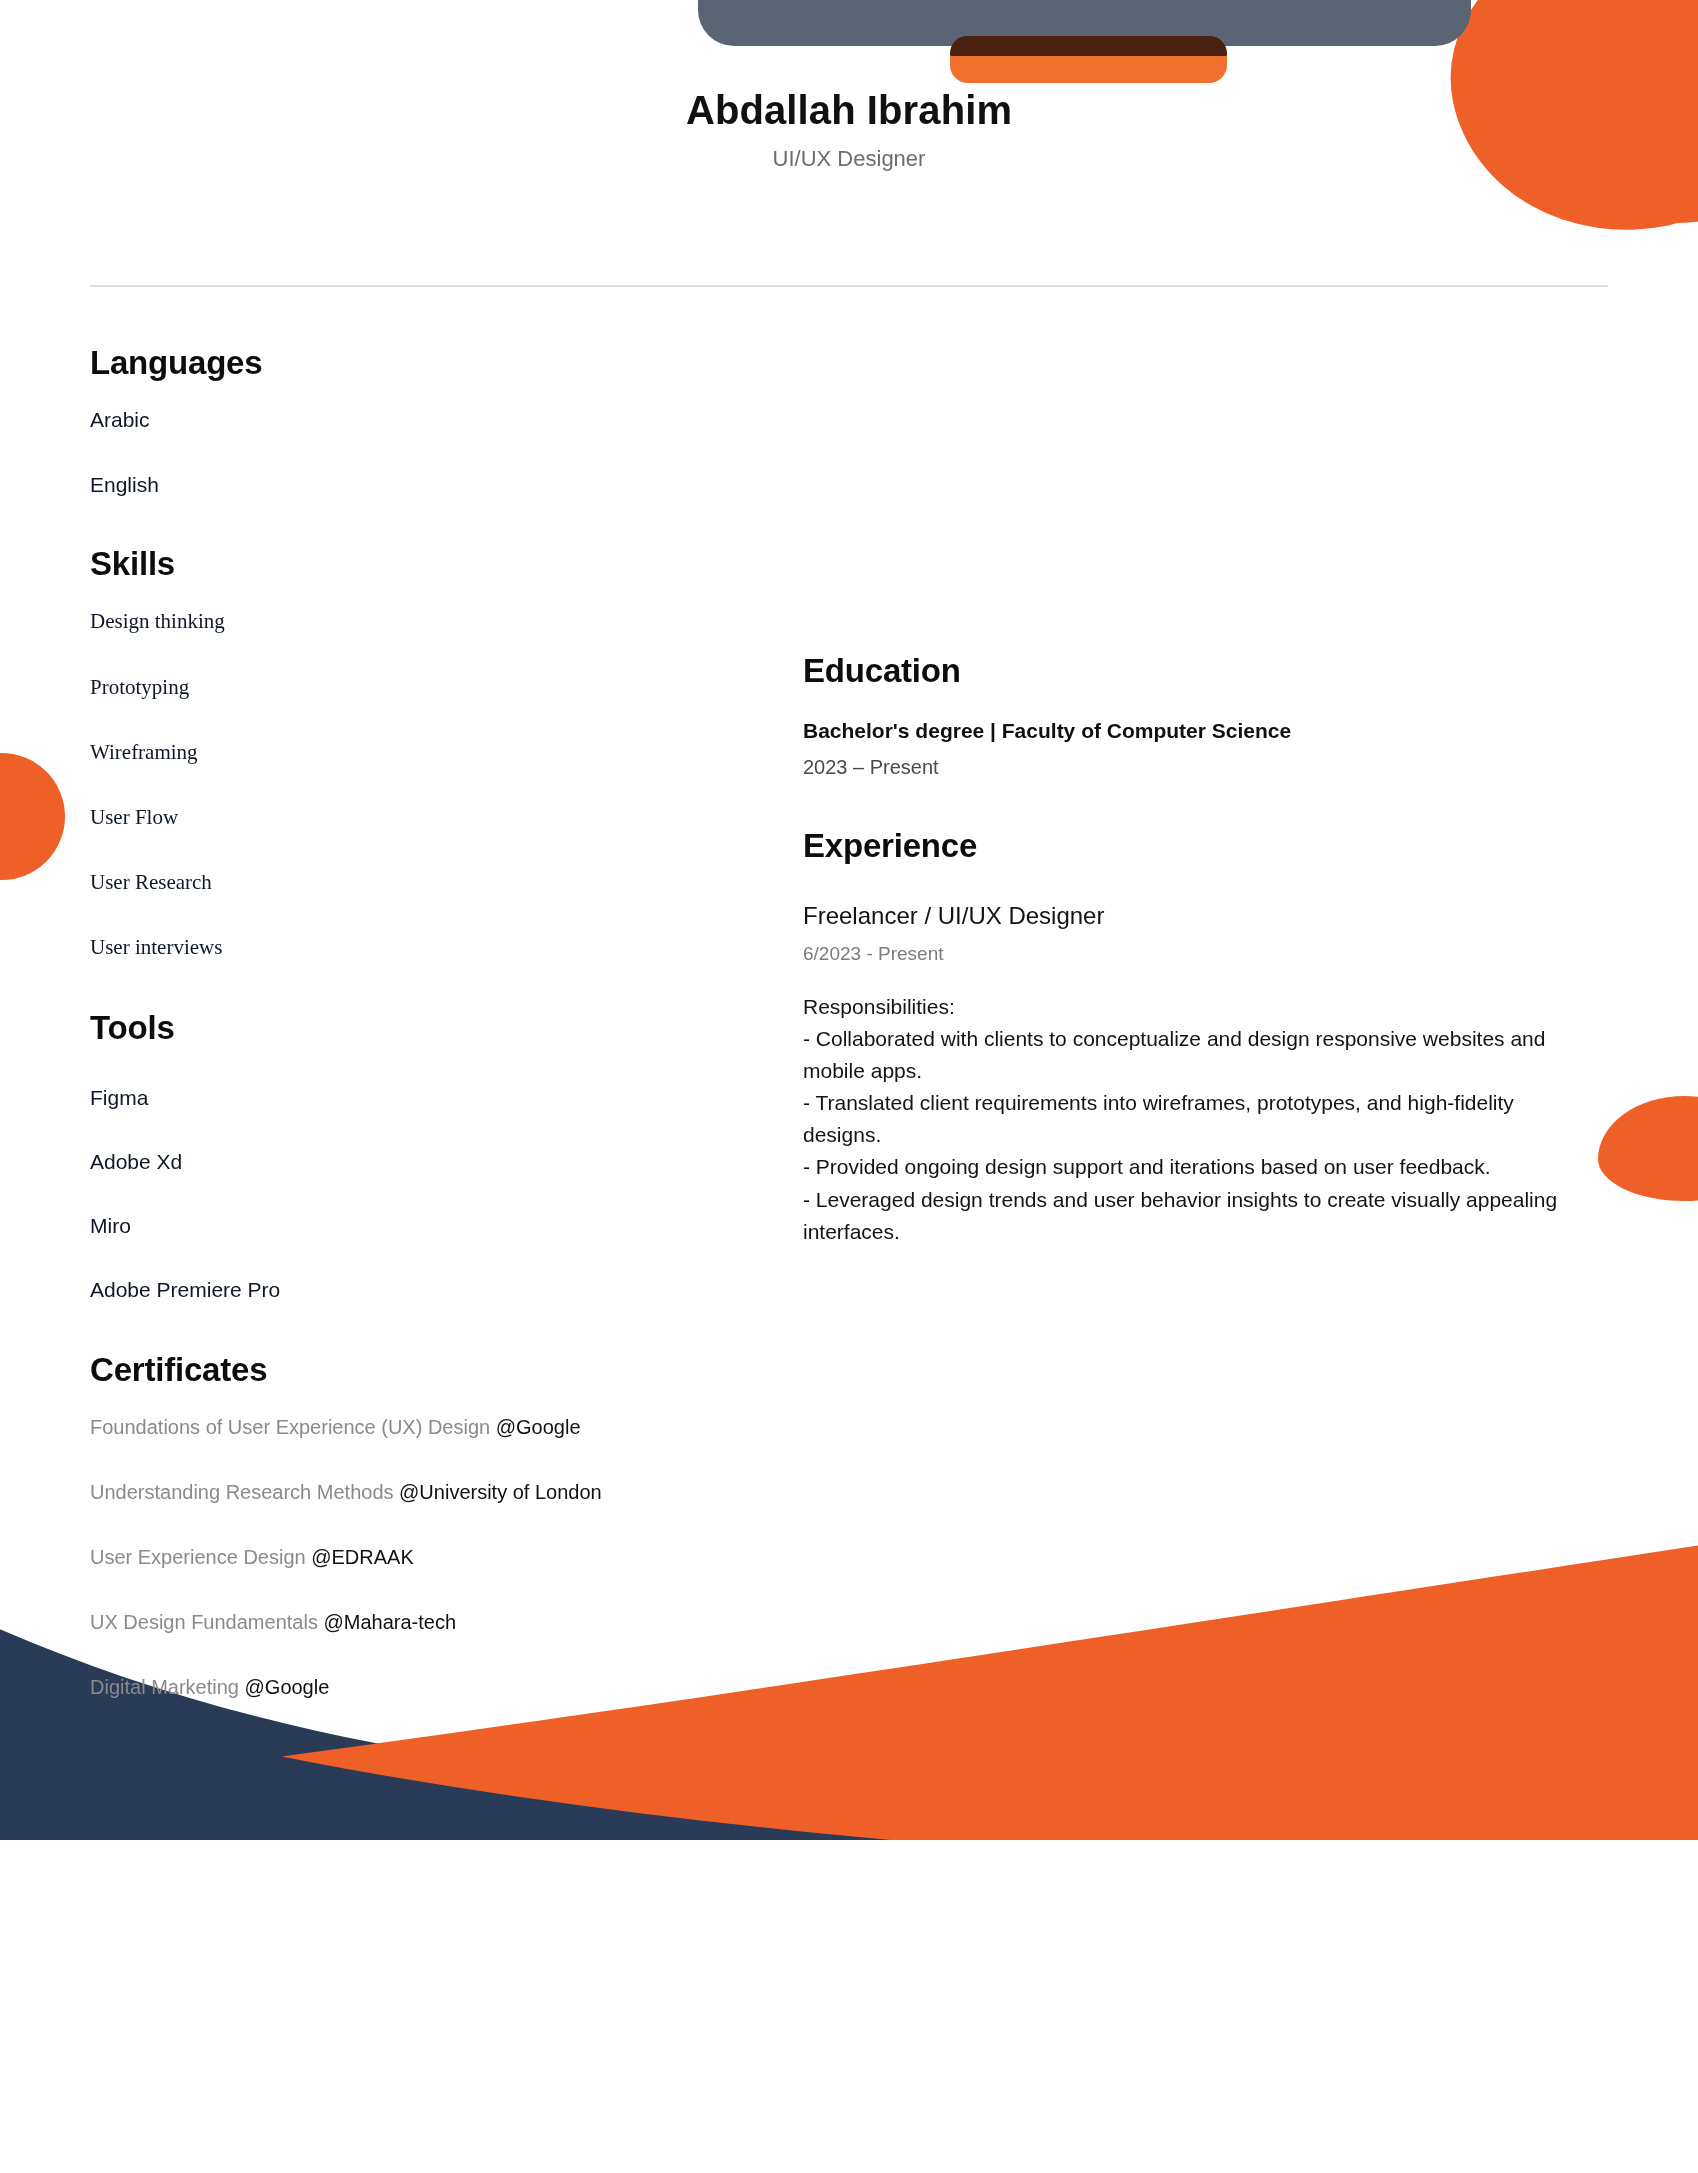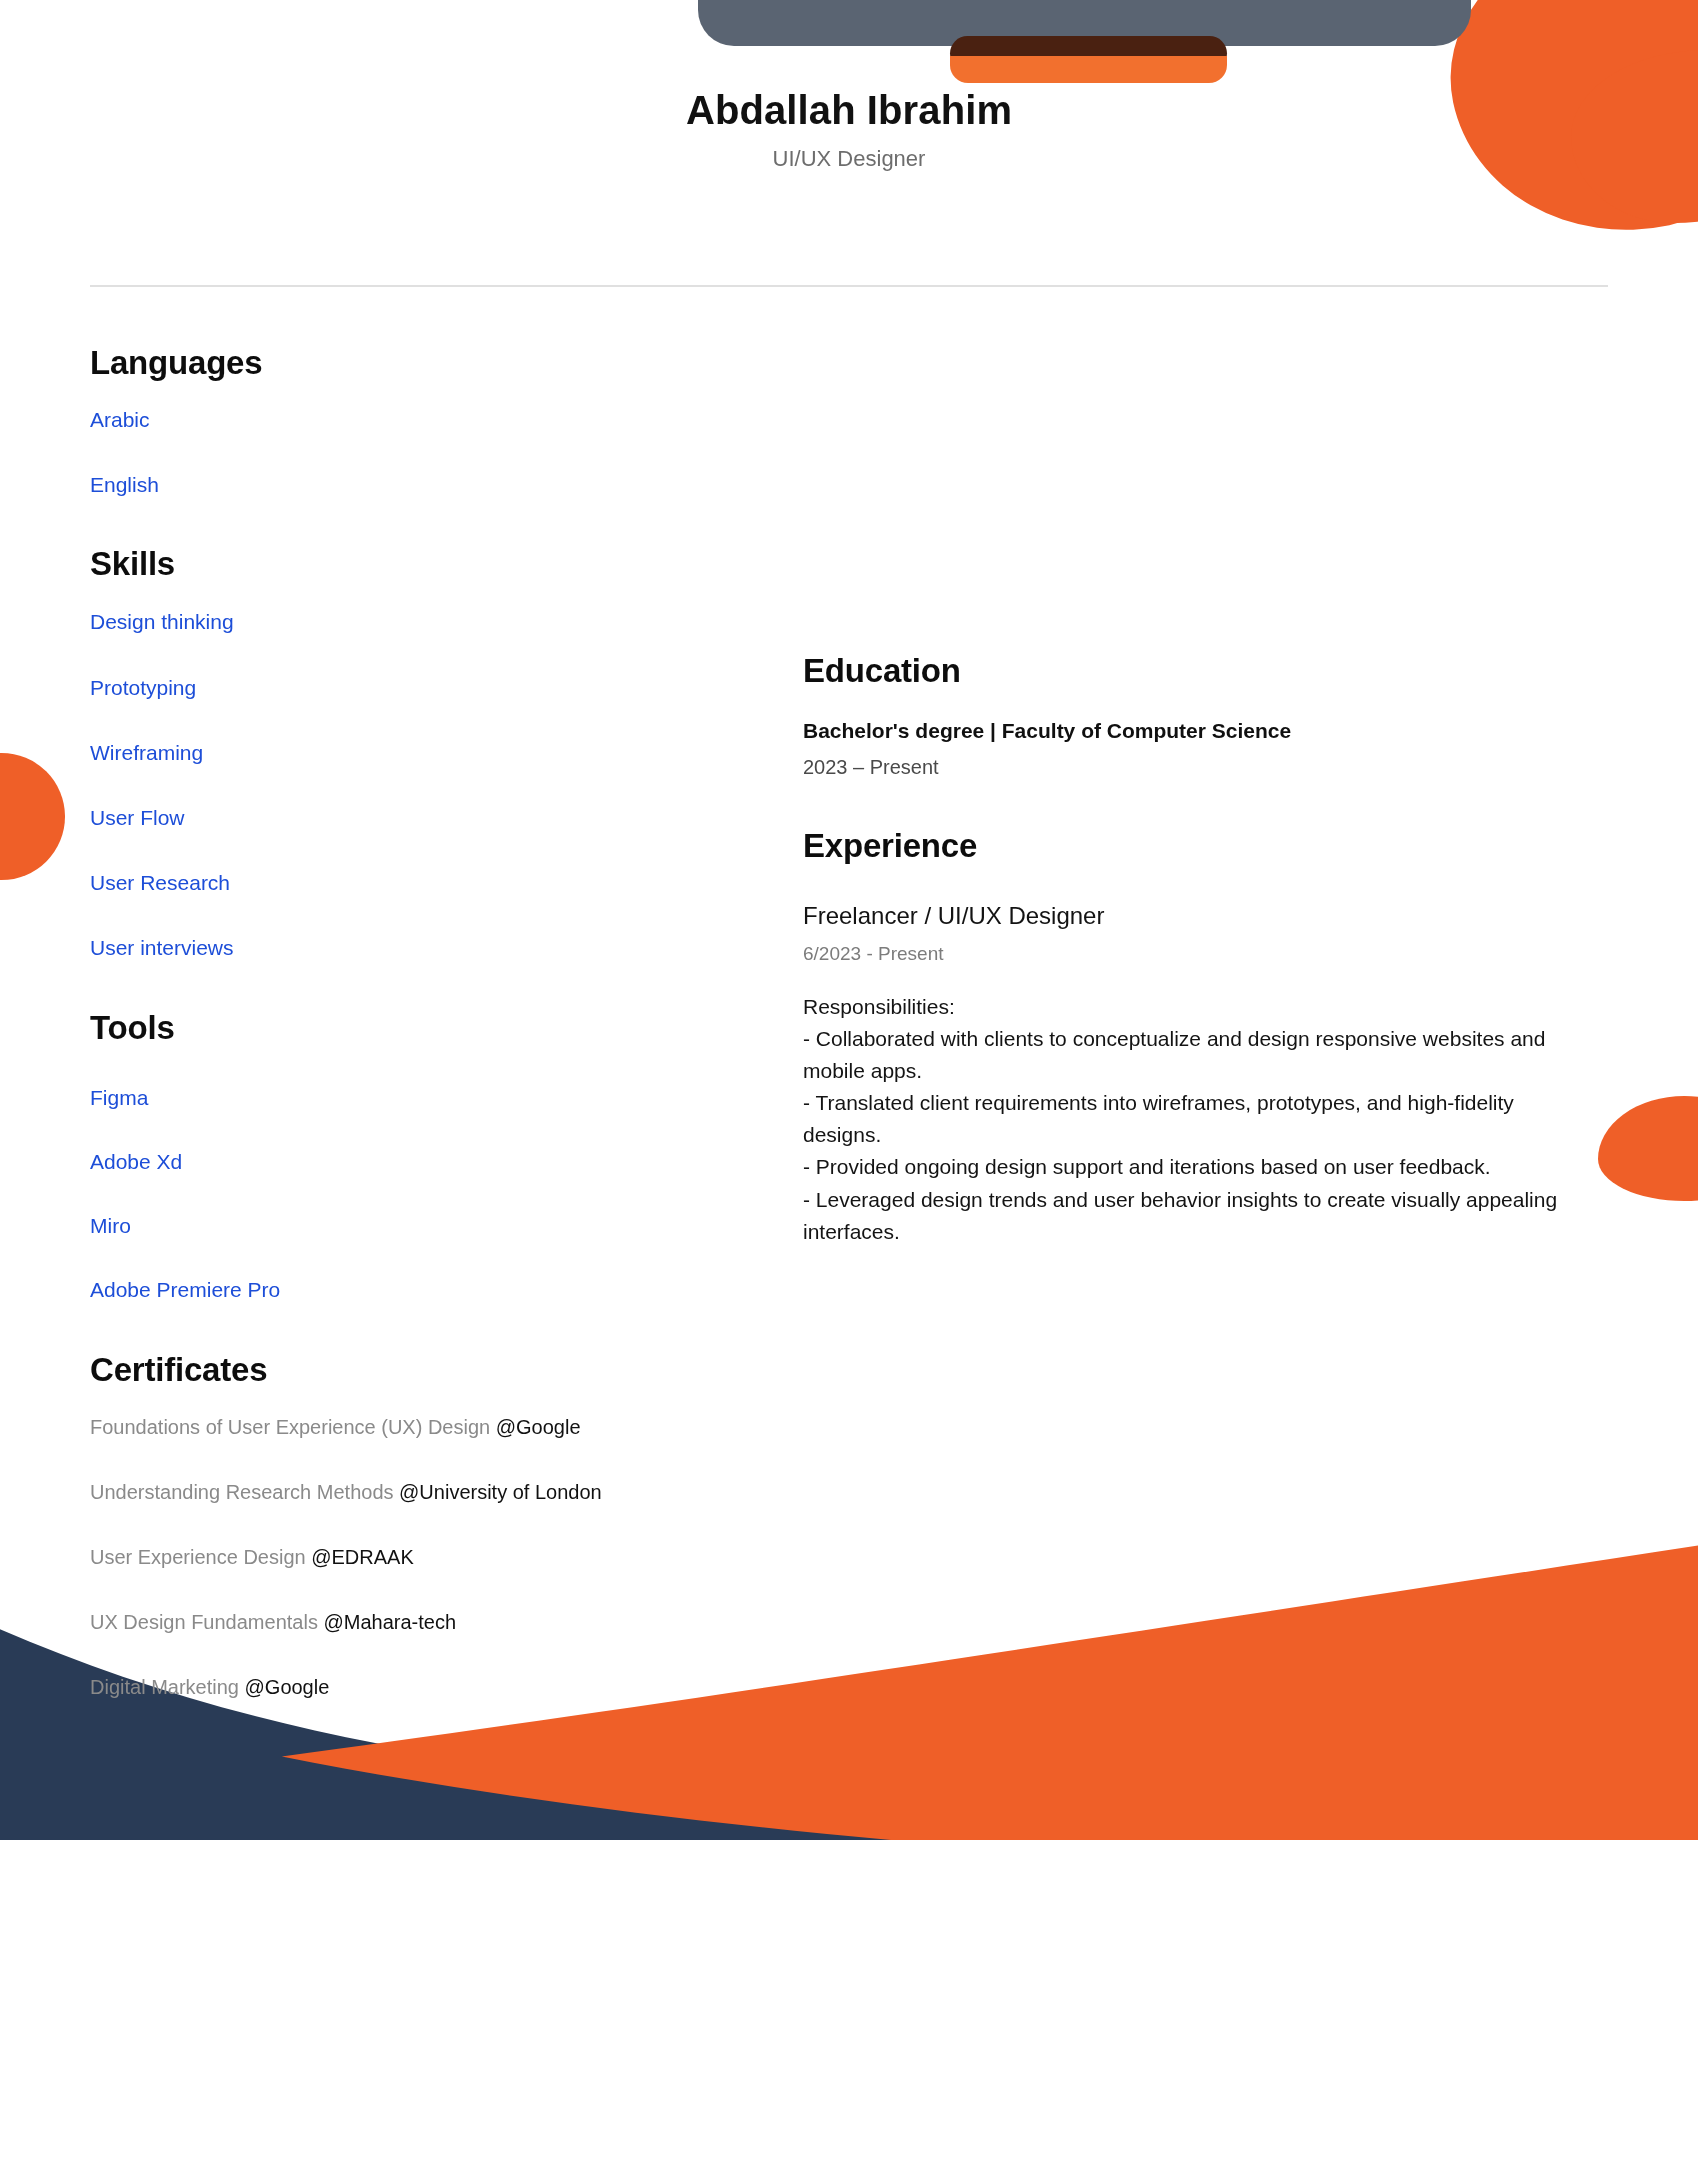--- a/index.html
+++ b/index.html
@@ -177,33 +177,33 @@
     letter-spacing: -0.2px;
     line-height: 1.1;
   }
 
   .section { margin-bottom: 0; }
   .section + .section { margin-top: 49px; }
 
   .list { margin: 0; padding: 0; list-style: none; }
   .list li {
     font-size: 21px;
-    color: #1d4ed8;
+    color: #0f172a;
     line-height: 1.2;
   }
 
   
   .sec-languages .list { margin-top: 25.5px; }
   .sec-languages .list li { margin-bottom: 40px; }
   .sec-languages .list li:last-child { margin-bottom: 0; }
 
   
   .sec-skills { margin-top: 56px; }
   .sec-skills .list { margin-top: 27px; }
-  .sec-skills .list li { margin-bottom: 40px; }
+  .sec-skills .list li { margin-bottom: 40px; font-family: Liberation Serif, serif; }
   .sec-skills .list li:last-child { margin-bottom: 0; }
 
   
   .sec-tools { margin-top: 55px; }
   .sec-tools .list { margin-top: 25.5px; }
   .sec-tools .list li { margin-bottom: 35px; margin-top: 39px; }
   .sec-tools .list li:last-child { margin-bottom: 0; }
 
   
   .sec-certs { margin-top: 67px; }

